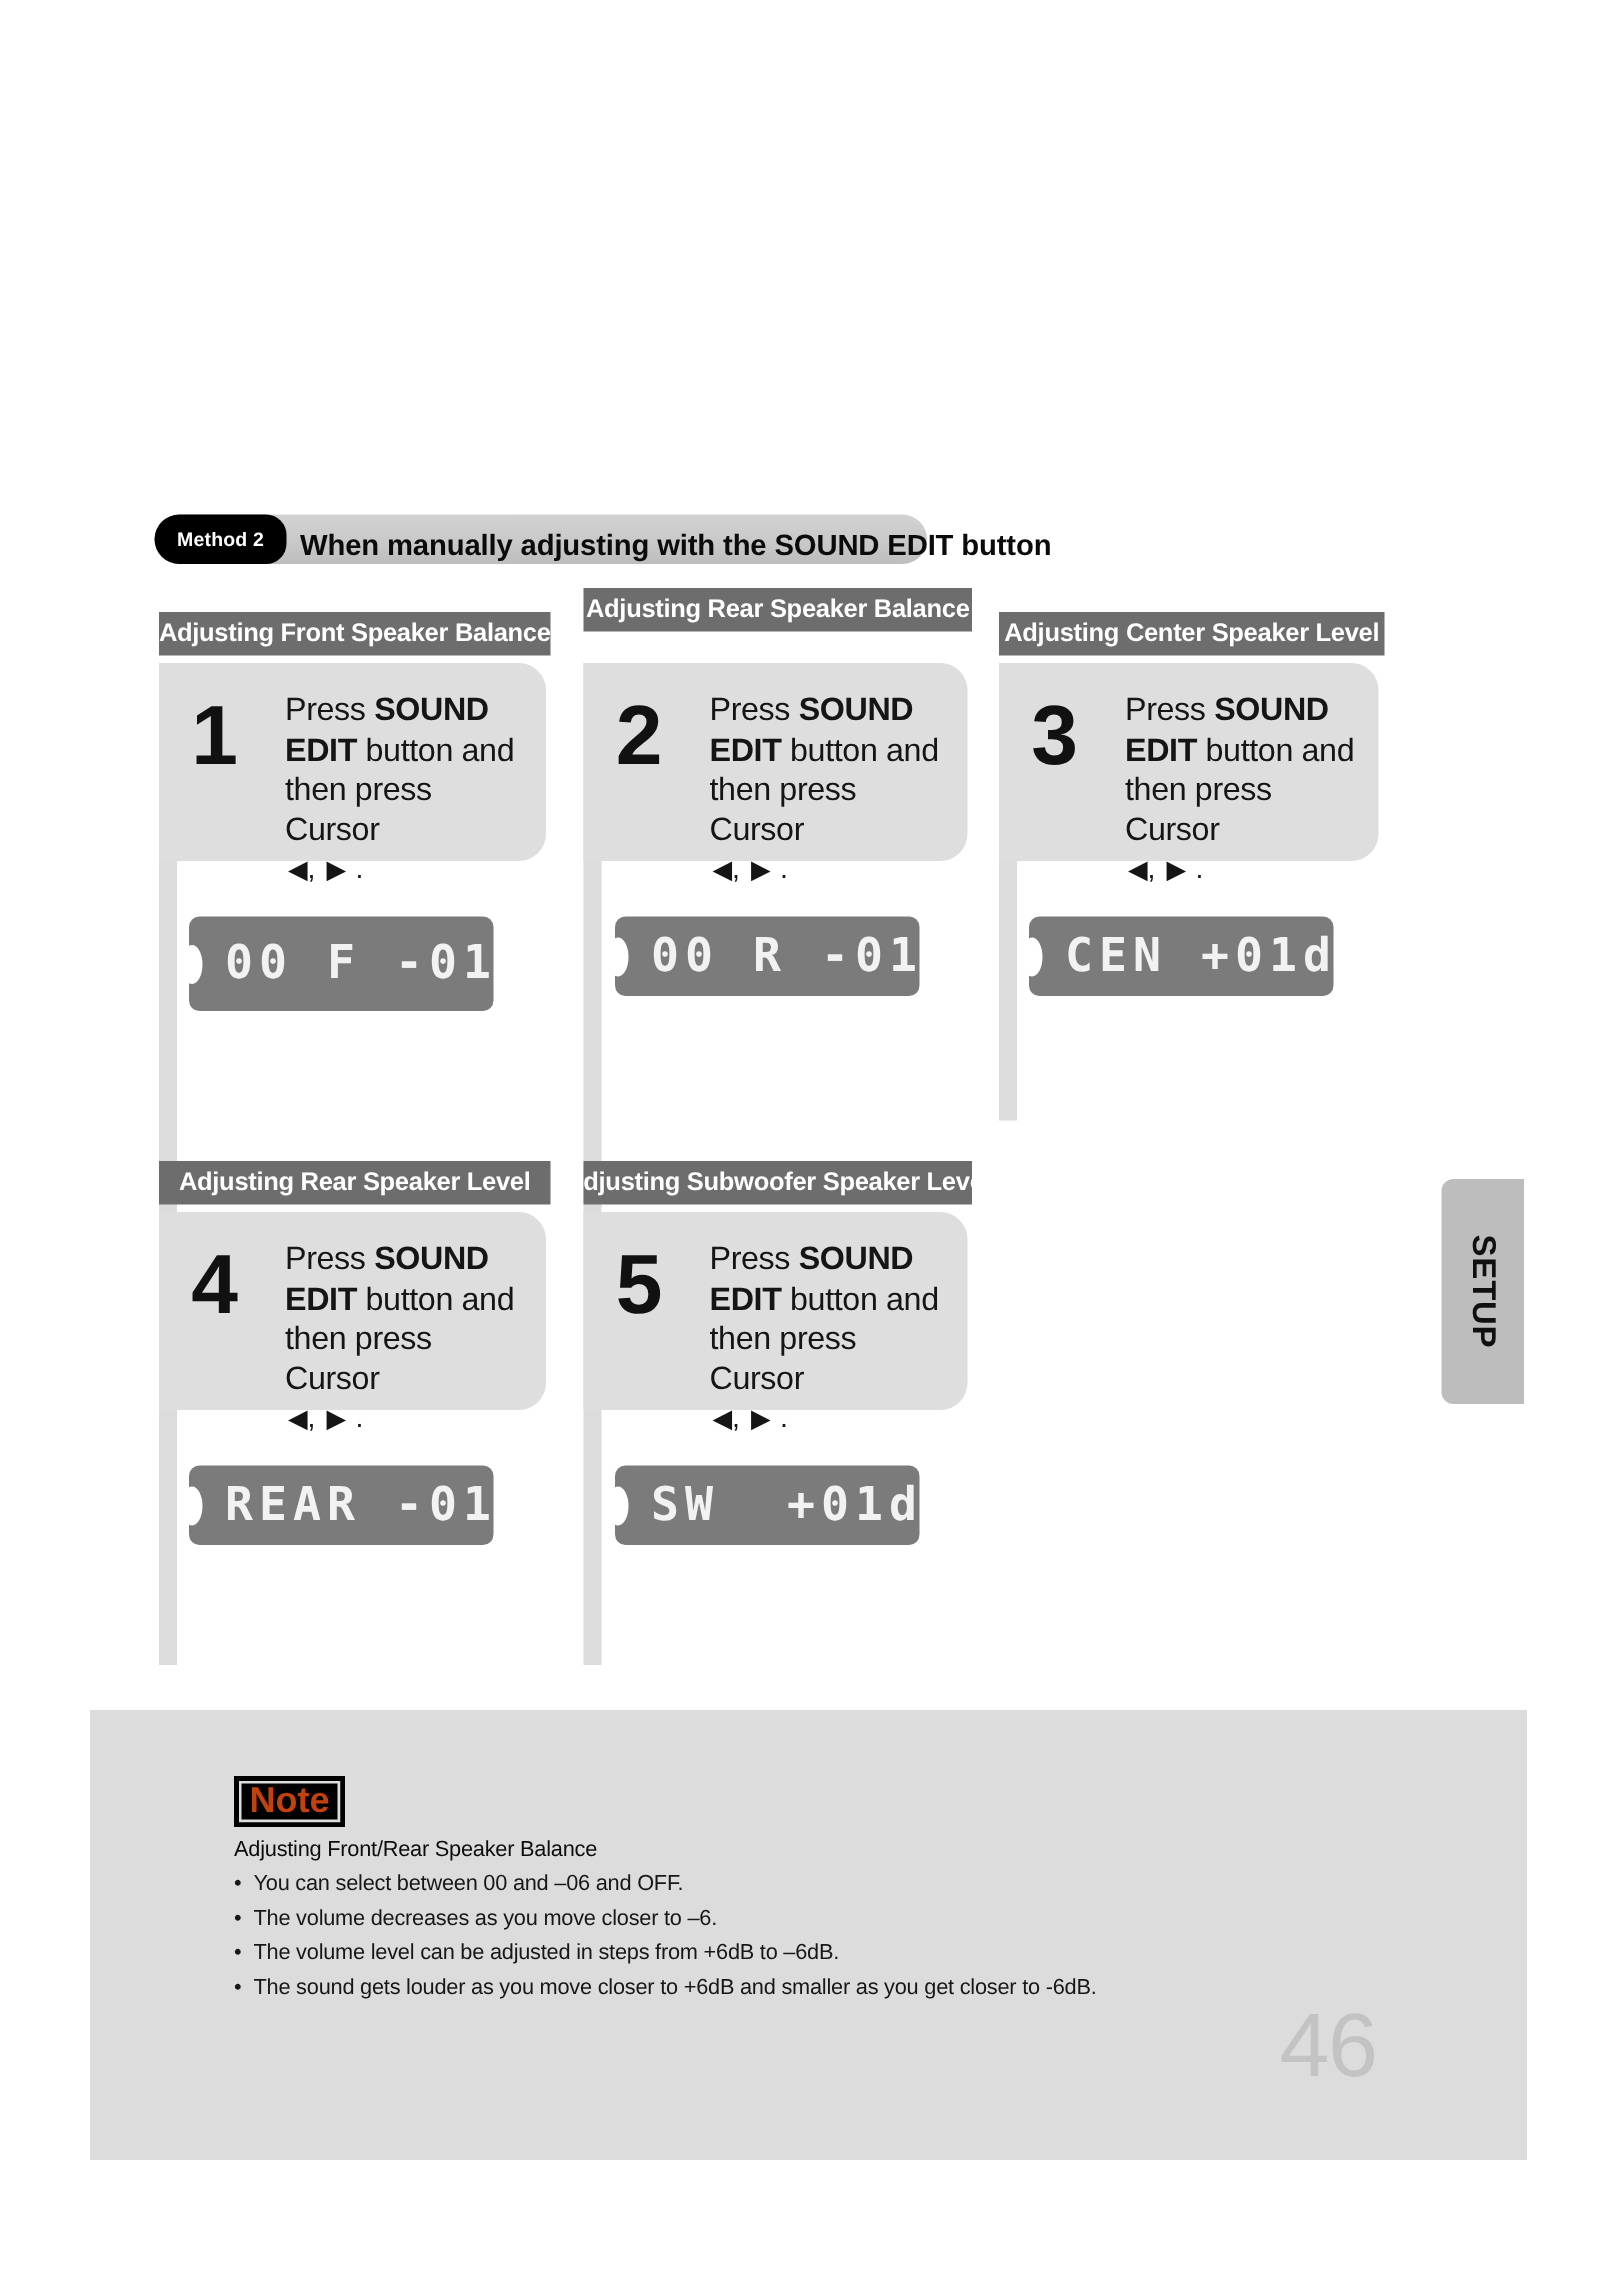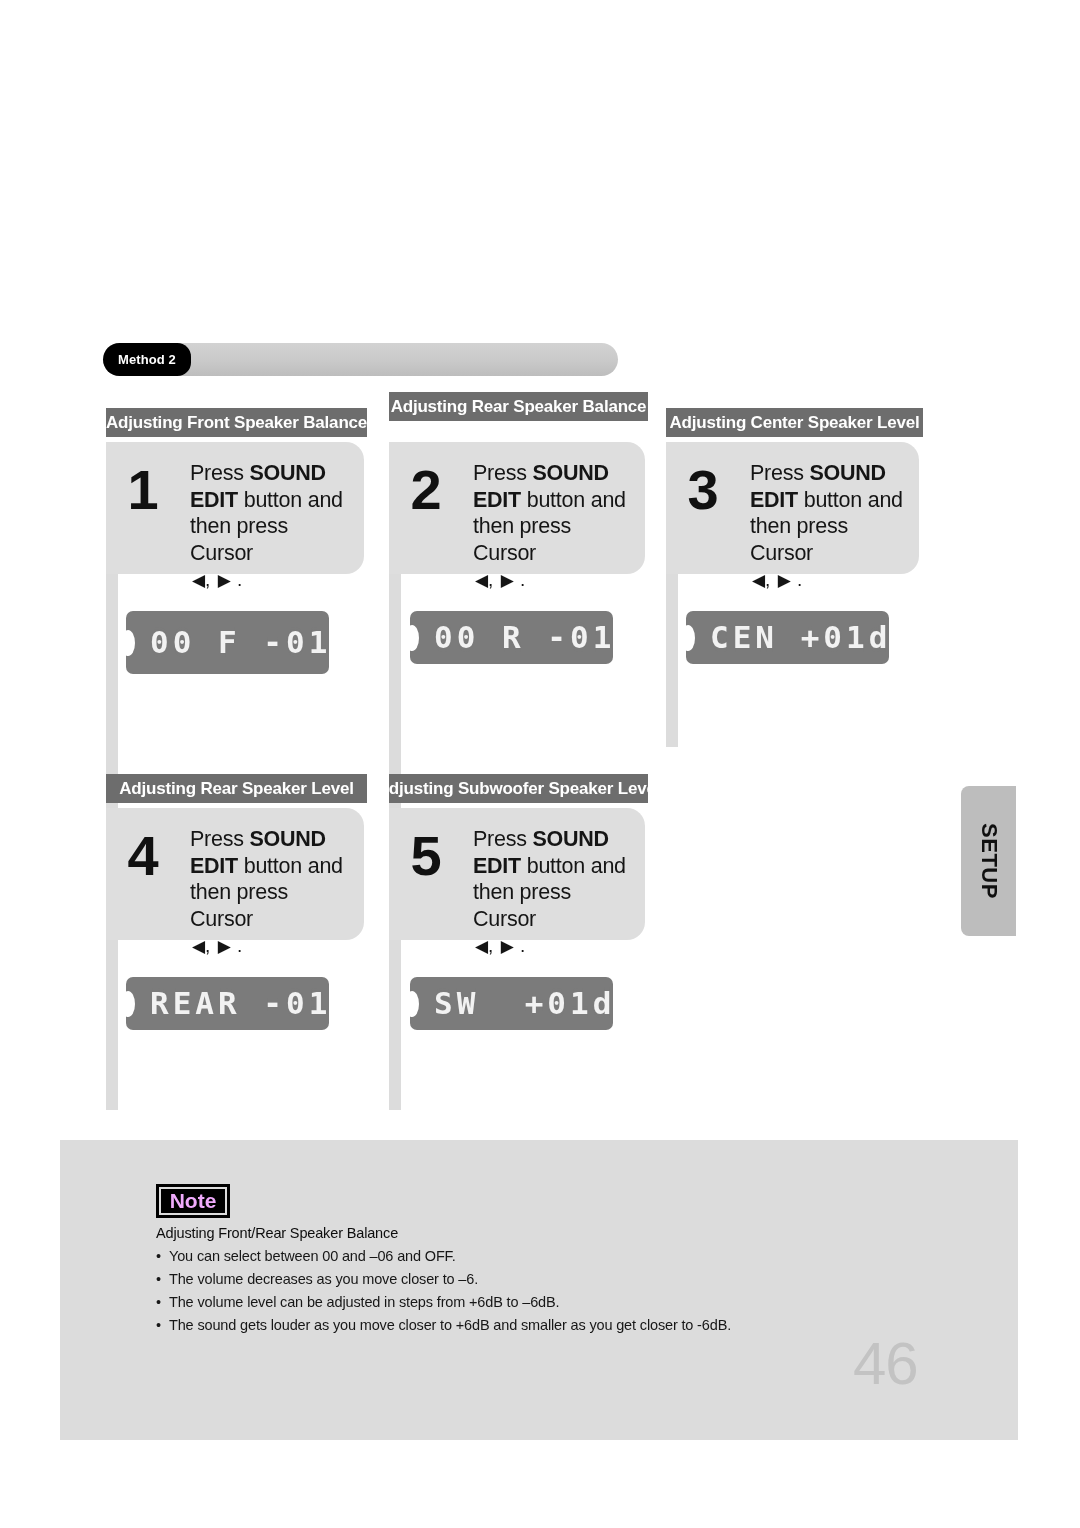--- a/index.html
+++ b/index.html
@@ -134,21 +134,21 @@
   
   .note-panel{
     position:absolute;left:60px;top:1140px;width:958px;height:300px;
     background:#dcdcdc;
   }
   .note-badge{
     position:absolute;left:96px;top:44px;
     width:74px;height:34px;background:#000;
     border:3px solid #000;box-shadow:0 0 0 2px #dcdcdc inset;
     display:flex;align-items:center;justify-content:center;
-    color:#f0abfc;font-size:21px;font-weight:bold;
+    color:#c2410c;font-size:24px;font-weight:bold;
     box-sizing:border-box;
   }
   .note-body{position:absolute;left:96px;top:85px;right:20px;}
   .note-sub{
     font-size:14.5px;font-weight:normal;color:#0d0d0d;
     margin:0 0 7px 0;letter-spacing:-.15px;
   }
   .note-sub.second{margin-top:26px;}
   .note-li{
     font-size:14.5px;color:#171717;margin:0 0 7px 0;
@@ -162,20 +162,21 @@
     letter-spacing:-1px;line-height:1;
   }
 </style>
 </head>
 <body>
 
 <div class="page">
 
   <div class="method-banner">
     <div class="method-pill">Method 2</div>
+    <div class="method-title">When manually adjusting with the SOUND EDIT button</div>
   </div>
 
   <div class="steps">
 
     <div class="col">
       <div class="sec-head" style="left:106px;top:408px;width:261px;">
         <span>Adjusting Front Speaker Balance</span>
       </div>
       <div class="stripe" style="left:106px;top:442px;height:668px;"></div>
       <div class="step-box" style="left:106px;top:442px;width:258px;height:132px;">

